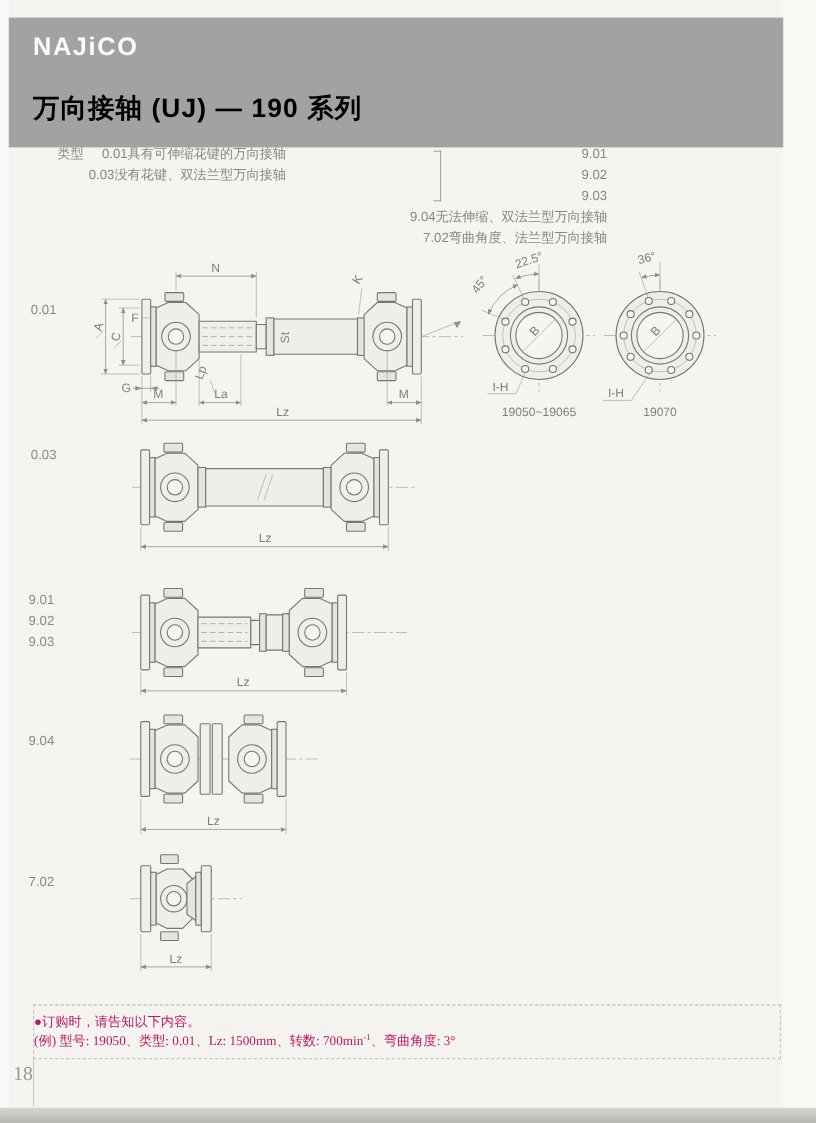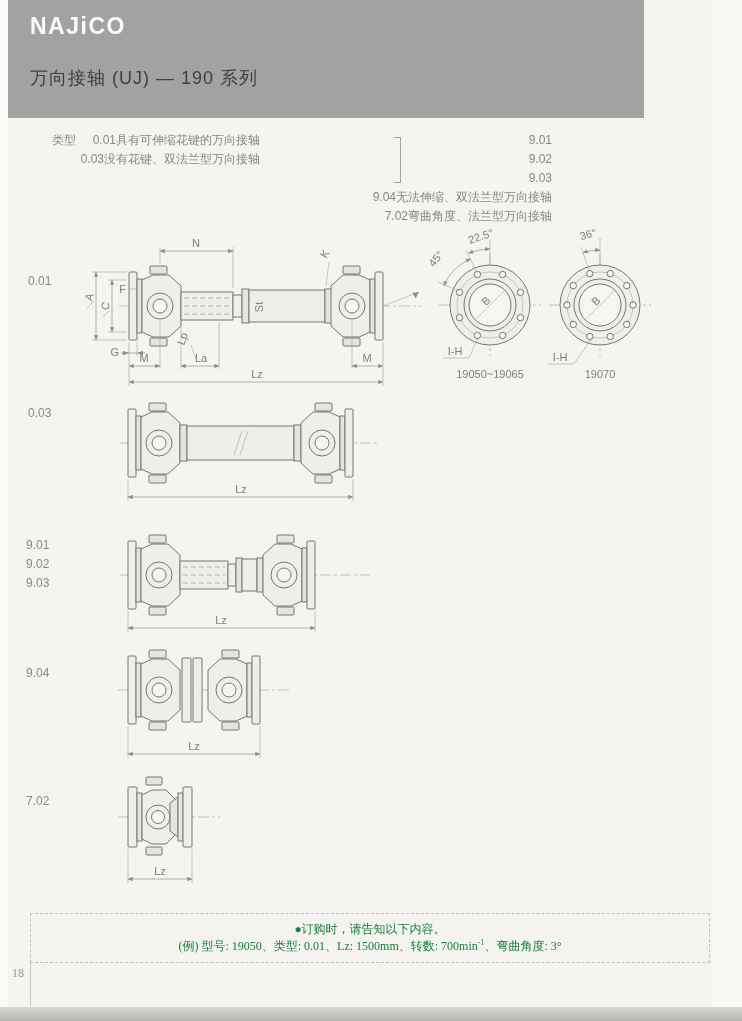--- a/index.html
+++ b/index.html
@@ -1,45 +1,45 @@
 <!DOCTYPE html>
 <html><head>
 <meta charset="utf-8">
 <style>
   html,body{margin:0;padding:0;background:#e8e7e4;}
   .page{position:relative;width:742px;height:1021px;background:#f5f4f1;font-family:"Liberation Sans",sans-serif;overflow:hidden;}
   .edge-left{position:absolute;left:0;top:0;width:8px;height:100%;background:#fbfaf8;}
   .edge-right{position:absolute;left:712px;top:0;width:30px;height:100%;background:#faf9f6;}
-  .header{position:absolute;left:8px;top:0;width:636px;height:118px;background:#a3a2a0;}
+  .header{position:absolute;left:8px;top:16px;width:704px;height:118px;background:#a3a2a0;}
   .logo{position:absolute;left:22px;top:13px;color:#fcfcfb;font-size:23px;font-weight:bold;letter-spacing:1.5px;}
-  .title{position:absolute;left:22px;top:66px;color:#404040;font-size:18px;font-weight:normal;letter-spacing:1px;}
+  .title{position:absolute;left:22px;top:66px;color:#000000;font-size:24px;font-weight:bold;letter-spacing:1px;}
   .legend{font-size:12px;color:#888783;line-height:19px;text-align:right;}
   .legend-left{position:absolute;left:28px;top:131px;}
   .legend-right{position:absolute;left:362px;top:131px;}
   .lg-type{display:inline-block;width:36px;}
   .lg-code{display:inline-block;width:40px;}
   .lg-code2{display:inline-block;width:34px;}
   .bracket{position:absolute;left:32px;top:6px;width:6px;height:44px;border-top:1px solid #a6a5a0;border-right:1px solid #a6a5a0;border-bottom:1px solid #a6a5a0;}
   .desc-90x{position:absolute;left:46px;top:19px;white-space:nowrap;}
   .dcode{position:absolute;font-size:12px;color:#8a8985;}
   .draw{position:absolute;}
   .part{fill:#efeeea;stroke:#78766f;stroke-width:1;stroke-linejoin:round;}
   .part2{fill:#e5e4e0;stroke:#78766f;stroke-width:1;}
   .bore{fill:#f6f5f1;stroke:#78766f;stroke-width:1;}
   .cl{stroke:#a09f9a;stroke-width:.6;stroke-dasharray:11 3 3 3;fill:none;}
   .hl{stroke:#a09f9a;stroke-width:.7;stroke-dasharray:5 3;fill:none;}
   .ext{stroke:#a3a29d;stroke-width:.6;fill:none;}
   .dim{stroke:#908f8a;stroke-width:.7;fill:none;}
   .thin{stroke:#9a9994;stroke-width:.5;fill:none;}
   text.lbl{font-family:"Liberation Sans",sans-serif;font-size:11px;fill:#7f7e79;}
-  .note{position:absolute;left:30px;top:913px;width:680px;height:50px;border:1px dashed #c2c1bc;background:#f4f3ef;font-family:"Liberation Serif",serif;color:#15803d;text-align:center;box-sizing:border-box;}
+  .note{position:absolute;left:30px;top:913px;width:680px;height:50px;border:1px dashed #c2c1bc;background:#f4f3ef;font-family:"Liberation Serif",serif;color:#be185d;box-sizing:border-box;}
   .note-line1{margin-top:7px;font-size:12px;}
   .note-line2{margin-top:0;font-size:12px;}
   .note sup{font-size:8px;}
-  .pagenum{position:absolute;left:12px;top:966px;font-size:12px;color:#989792;font-family:"Liberation Serif",serif;}
+  .pagenum{position:absolute;left:12px;top:966px;font-size:18px;color:#989792;font-family:"Liberation Serif",serif;}
   .pagerule{position:absolute;left:30px;top:962px;width:1px;height:44px;background:#c9c8c3;}
   .bottombar{position:absolute;left:0;top:1007px;width:742px;height:14px;background:linear-gradient(#d8d7d4,#b5b4b1);}
 </style>
 </head>
 <body>
 
 <div class="page">
   <div class="edge-left"></div>
   <div class="edge-right"></div>
 

